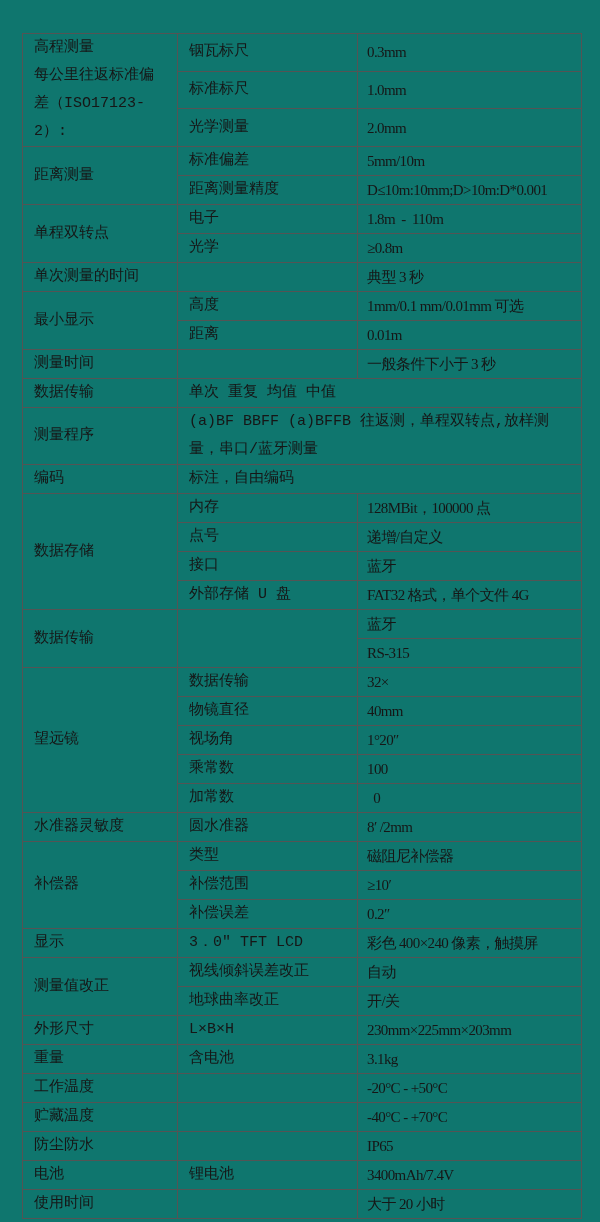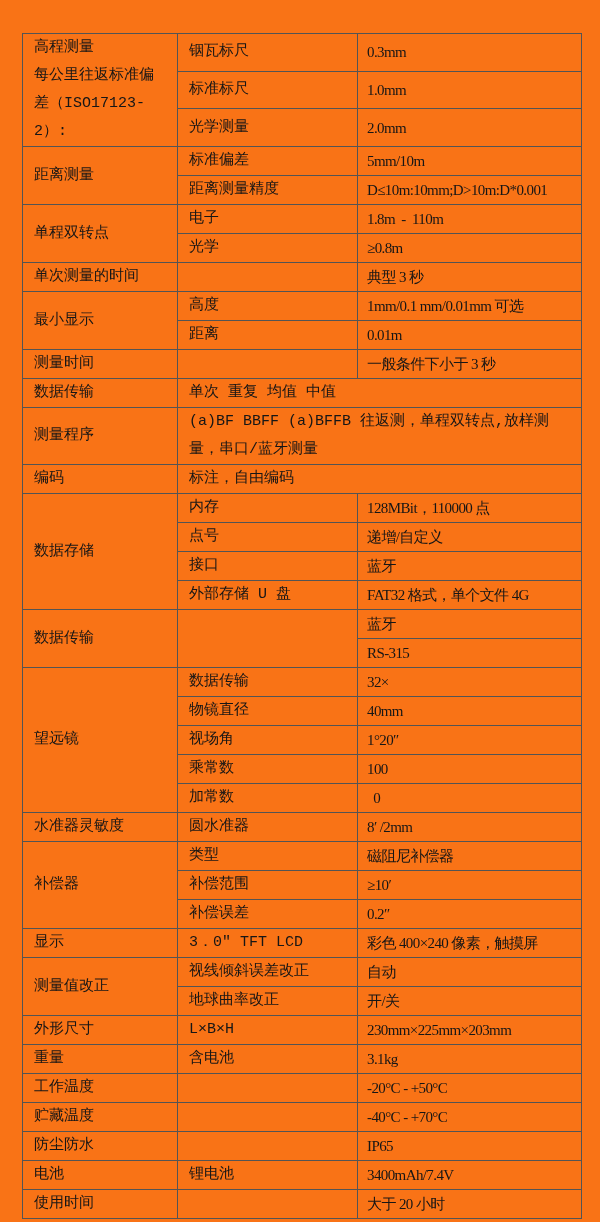--- a/index.html
+++ b/index.html
@@ -8,21 +8,21 @@
     padding: 0;
     width: 600px;
     height: 1222px;
     background: #ffffff;
     overflow: hidden;
   }
   .page {
     position: relative;
     width: 600px;
     height: 1222px;
-    background: #f97316;
+    background: #0f766e;
   }
   table.spec {
     position: absolute;
     left: 22px;
     top: 33px;
     width: 559px;
     border-collapse: collapse;
     table-layout: fixed;
   }
   table.spec td {
@@ -117,21 +117,21 @@
           <td class="c1">测量程序</td>
           <td class="c2" colspan="2">(a)BF BBFF (a)BFFB 往返测，单程双转点,放样测量，串口/蓝牙测量</td>
         </tr>
         <tr>
           <td class="c1">编码</td>
           <td class="c2" colspan="2">标注，自由编码</td>
         </tr>
         <tr>
           <td class="c1" rowspan="4">数据存储</td>
           <td class="c2">内存</td>
-          <td class="c3">128MBit，110000 点</td>
+          <td class="c3">128MBit，100000 点</td>
         </tr>
         <tr>
           <td class="c2">点号</td>
           <td class="c3">递增/自定义</td>
         </tr>
         <tr>
           <td class="c2">接口</td>
           <td class="c3">蓝牙</td>
         </tr>
         <tr>

